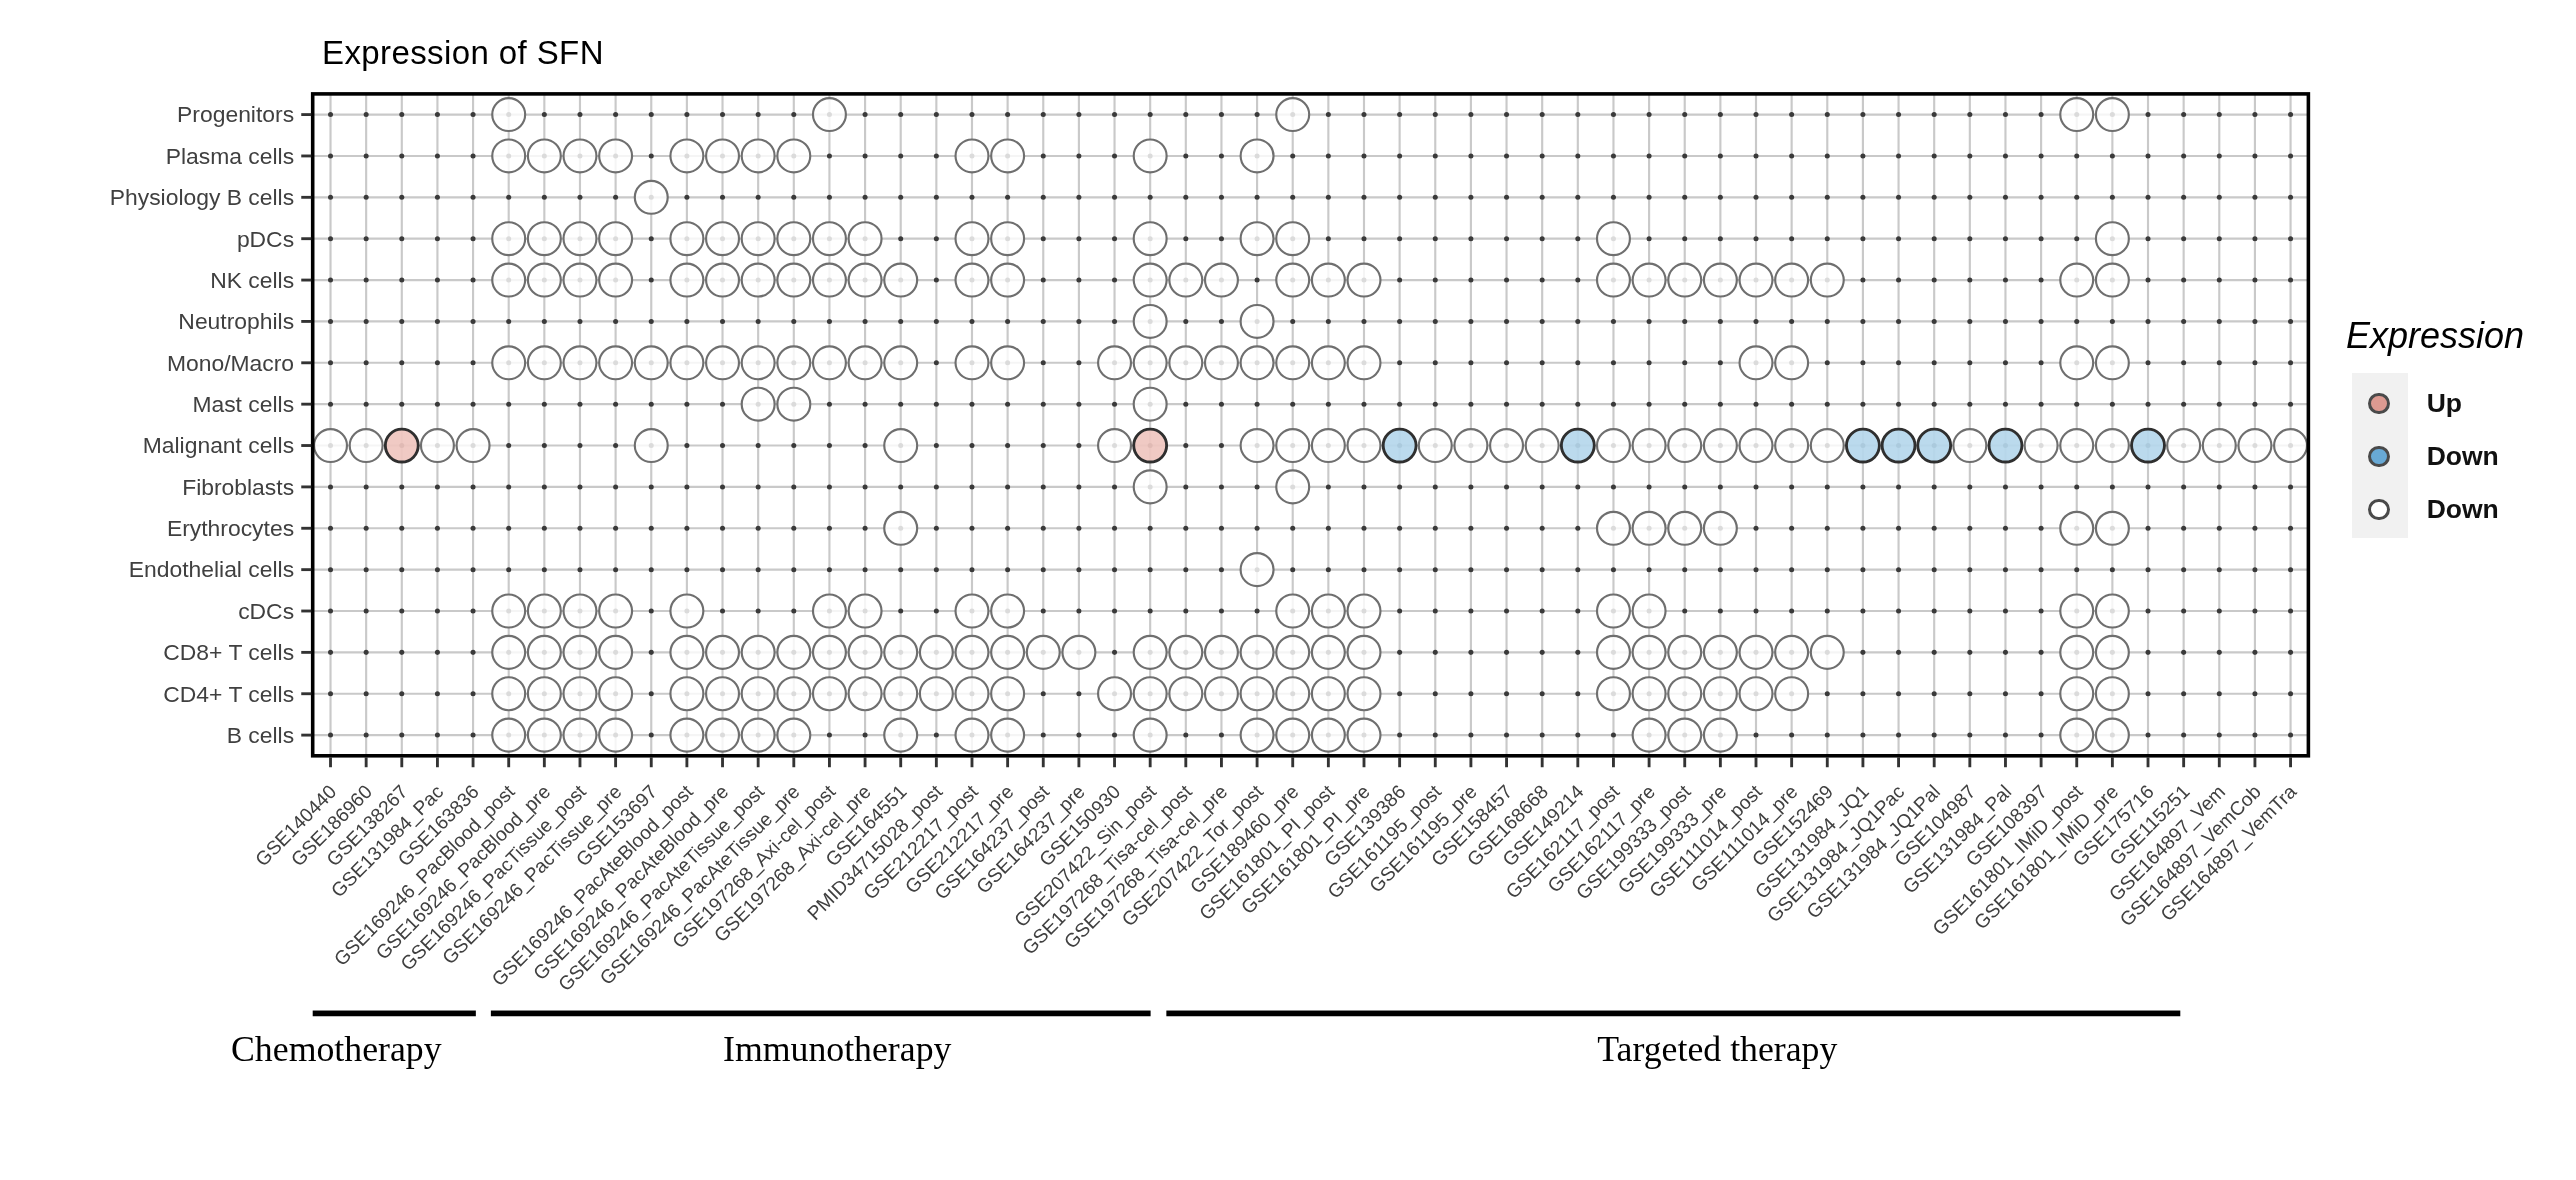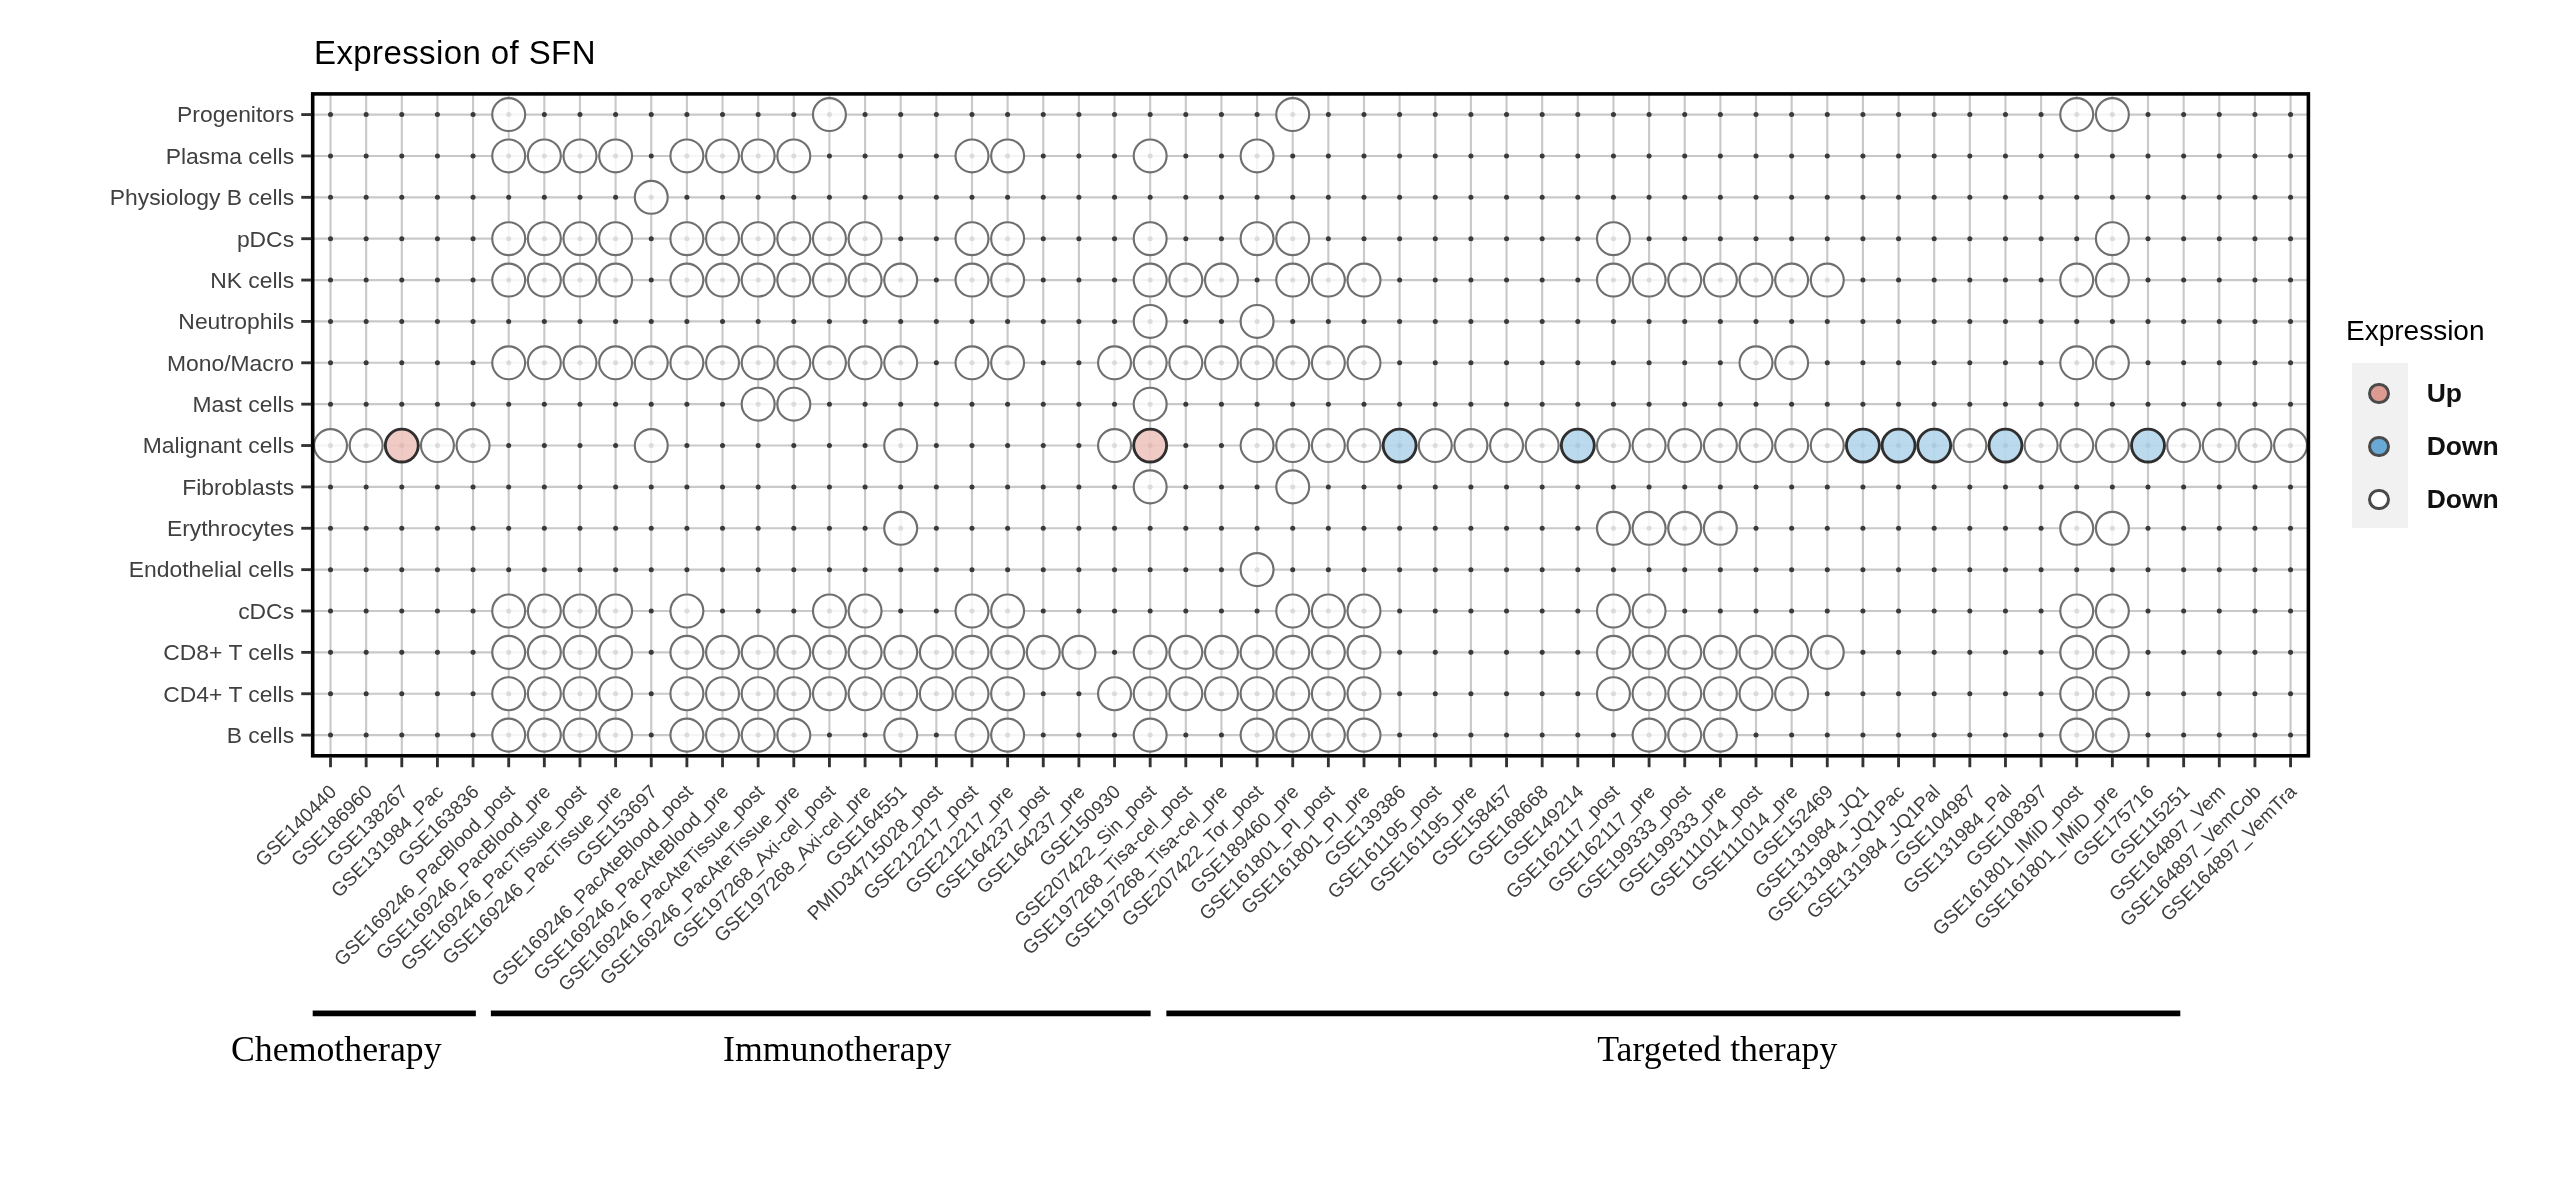--- a/index.html
+++ b/index.html
@@ -1,21 +1,21 @@
 <!DOCTYPE html>
 <html style="font-size:11.4px"><head>
 <meta charset="utf-8">
 <style>
   html,body{margin:0;padding:0;background:#ffffff;}
   body{width:2576px;height:1181px;overflow:hidden;font-family:"Liberation Sans",sans-serif;position:relative;}
   .fig{position:absolute;left:0;top:0;width:2576px;height:1181px;}
-  .title{position:absolute;left:314px;top:34px;font-size:33px;color:#000;letter-spacing:0.4px;}
+  .title{position:absolute;left:322px;top:34px;font-size:33px;color:#000;letter-spacing:0.4px;}
   svg.chart{position:absolute;left:0;top:0;}
   .legend{position:absolute;left:2346px;top:315px;}
-  .legend-title{font-size:28px;color:#000;margin-bottom:20px;}
+  .legend-title{font-size:36px;color:#000;margin-bottom:20px;font-style:italic;}
   .legend-keys{position:relative;}
   .legend-keybg{position:absolute;left:5.7px;top:-4.3px;width:56px;height:165px;background:#f1f1f1;}
   .legend-item{position:relative;display:flex;align-items:center;height:53px;font-weight:bold;}
   .legend-dot{width:15.7px;height:15.7px;border-radius:50%;border:3.6px solid #4a4a4a;margin-left:22px;flex:0 0 auto;}
   .legend-label{font-size:26.5px;color:#111;margin-left:37px;}
 </style>
 </head>
 <body>
 
 <div class="fig">

